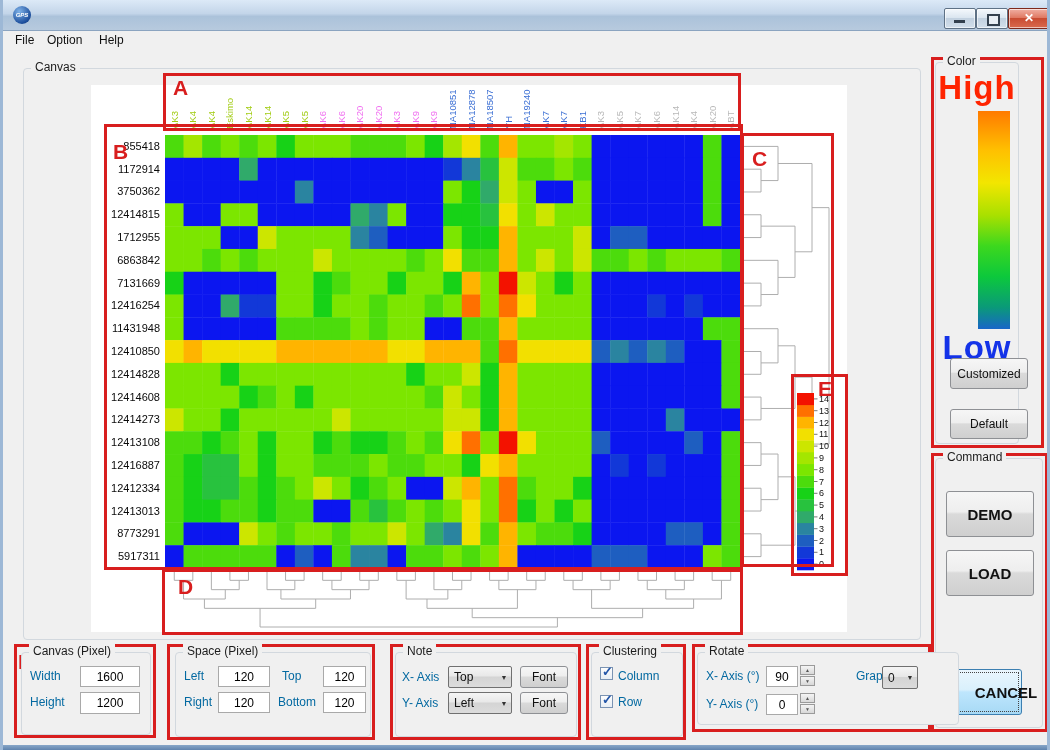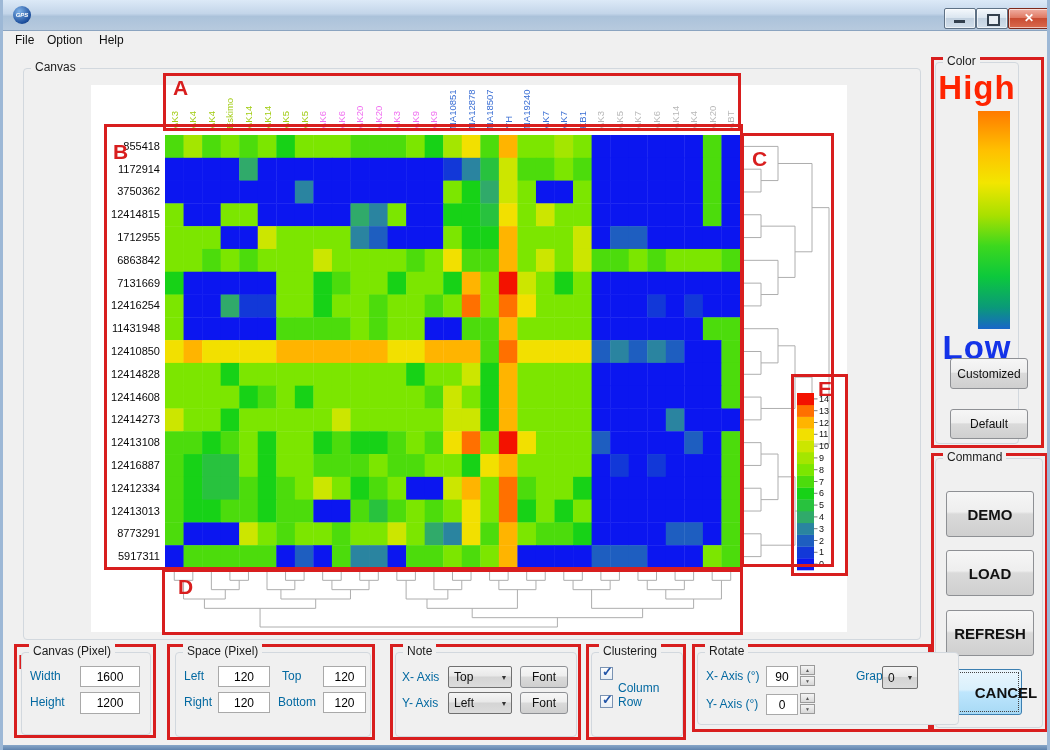--- a/index.html
+++ b/index.html
@@ -951,21 +951,20 @@
     <div class="gradbar" style="left:42px;top:48px;width:32px;height:218px;"></div>
     <div class="hilo" style="top:266px;color:#1433e8;">Low</div>
     <div class="win-btn" style="left:14px;top:295px;width:78px;height:31px;">Customized</div>
     <div class="win-btn" style="left:14px;top:346px;width:78px;height:30px;">Default</div>
   </div>
 
   <div class="groupbox" style="left:932px;top:458px;width:108px;height:270px;">
     <span class="glabel">Command</span>
     <div class="win-btn cmd" style="left:10px;top:32px;width:88px;height:46px;">DEMO</div>
     <div class="win-btn cmd" style="left:10px;top:91px;width:88px;height:46px;">LOAD</div>
-    <div class="win-btn cmd" style="left:10px;top:151px;width:88px;height:46px;">REFRESH</div>
     <div class="win-btn cmd cancel" style="left:10px;top:210px;width:76px;height:46px;padding-left:44px;">CANCEL</div>
   </div>
 
   <div class="groupbox" style="left:18px;top:652px;width:130px;height:83px;">
     <span class="glabel">Canvas (Pixel)</span>
     <span class="field-label" style="left:8px;top:16px;">Width</span>
     <input class="num-input" style="left: 58px; top: 13px; width: 60px; height: 21px;" value="1600">
     <span class="field-label" style="left:8px;top:42px;">Height</span>
     <input class="num-input" style="left: 58px; top: 39px; width: 60px; height: 22px;" value="1200">
   </div>
@@ -996,21 +995,21 @@
       <span class="arrow">▼</span>
     </div>
     <div class="win-btn" style="left:124px;top:39px;width:48px;height:22px;">Font</div>
   </div>
 
   <div class="groupbox" style="left:588px;top:652px;width:92px;height:85px;">
     <span class="glabel">Clustering</span>
     <div class="checkbox" style="left:8px;top:14px;">
       <span class="chk">✓</span>
     </div>
-    <span class="field-label" style="left:26px;top:28px;">Column</span>
+    <span class="field-label" style="left:26px;top:16px;">Column</span>
     <div class="checkbox" style="left:8px;top:42px;">
       <span class="chk">✓</span>
     </div>
     <span class="field-label" style="left:26px;top:42px;">Row</span>
   </div>
 
   <div class="groupbox" style="left:694px;top:652px;width:262px;height:73px;">
     <span class="glabel">Rotate</span>
     <span class="field-label" style="left:8px;top:16px;">X- Axis (°)</span>
     <input class="num-input" style="left: 68px; top: 13px; width: 32px; height: 21px;" value="90">

